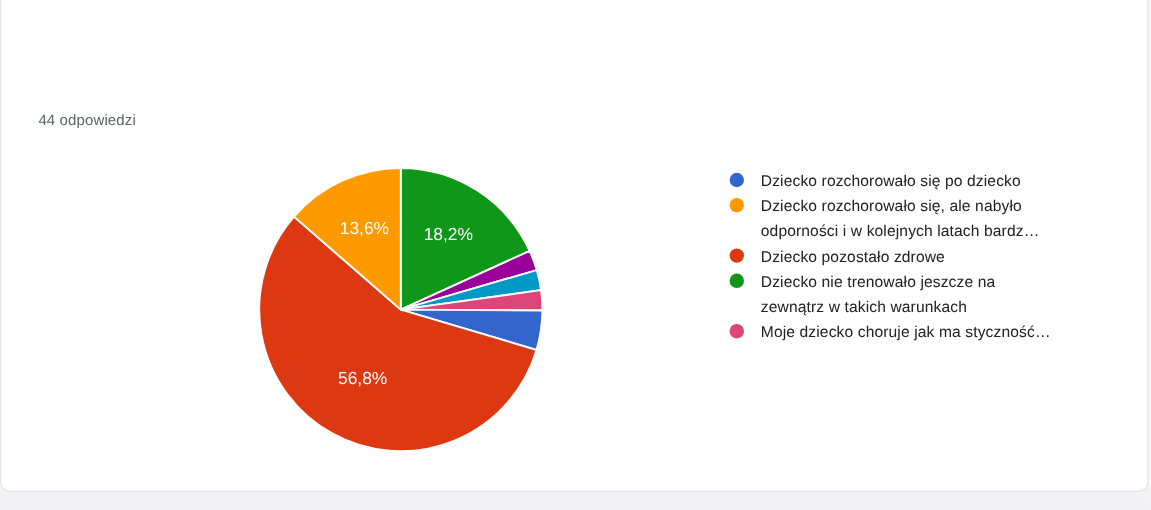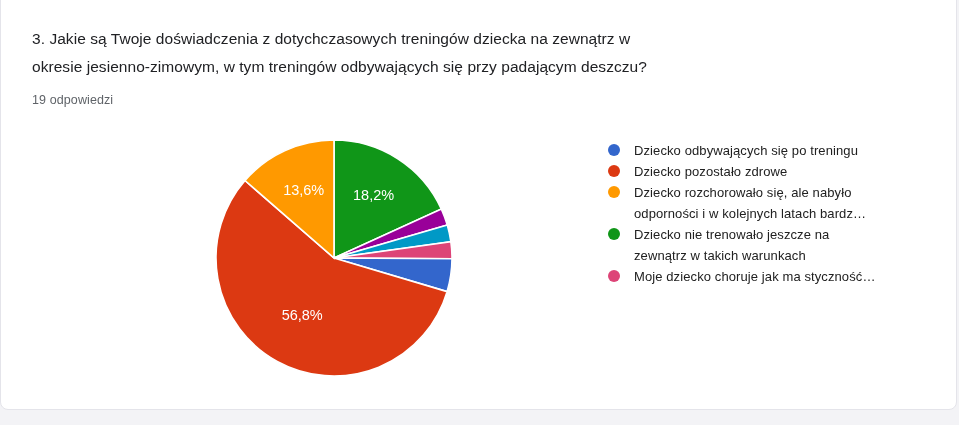--- a/index.html
+++ b/index.html
@@ -90,24 +90,22 @@
     color: #212121;
     letter-spacing: 0.1px;
     white-space: pre-line;
   }
 </style>
 </head>
 <body>
 
 <div id="card">
 
-  <div id="question-title">3. Jakie są Twoje doświadczenia z dotychczasowych treningów dziecka na zewnątrz w
-okresie jesienno-zimowym, w tym treningów odbywających się przy padającym deszczu?</div>
 
-  <div id="response-count">19 odpowiedzi</div>
+  <div id="response-count">44 odpowiedzi</div>
 
   <div id="chart-area">
     <svg id="pie-svg" width="290" height="265" viewBox="0 0 290 265">
       <g id="slice-group">
           <path d="M 143 131 L 143.00 13.00 A 118 118 0 0 1 250.39 82.10 Z" fill="#109618" stroke="#ffffff" stroke-width="1.6"></path>
           <path d="M 143 131 L 250.39 82.10 A 118 118 0 0 1 256.31 98.08 Z" fill="#990099" stroke="#ffffff" stroke-width="1.6"></path>
           <path d="M 143 131 L 256.31 98.08 A 118 118 0 0 1 259.87 114.74 Z" fill="#0099c6" stroke="#ffffff" stroke-width="1.6"></path>
           <path d="M 143 131 L 259.87 114.74 A 118 118 0 0 1 261.00 131.74 Z" fill="#dd4477" stroke="#ffffff" stroke-width="1.6"></path>
           <path d="M 143 131 L 261.00 131.74 A 118 118 0 0 1 256.11 164.63 Z" fill="#3366cc" stroke="#ffffff" stroke-width="1.6"></path>
           <path d="M 143 131 L 256.11 164.63 A 118 118 0 1 1 54.00 53.52 Z" fill="#dc3912" stroke="#ffffff" stroke-width="1.6"></path>
@@ -116,30 +114,30 @@
       <g id="label-group">
           <text x="182.6" y="69.5" class="slice-label">18,2%</text>
           <text x="111.2" y="188.9" class="slice-label">56,8%</text>
           <text x="112.7" y="64.4" class="slice-label">13,6%</text>
         </g>
     </svg>
 
     <div id="legend">
         <div class="legend-item">
           <span class="legend-marker" style="background: rgb(51, 102, 204);"></span>
-          <span class="legend-label">Dziecko odbywających się po treningu</span>
-        </div>
-        <div class="legend-item">
-          <span class="legend-marker" style="background: rgb(220, 57, 18);"></span>
-          <span class="legend-label">Dziecko pozostało zdrowe</span>
+          <span class="legend-label">Dziecko rozchorowało się po dziecko</span>
         </div>
         <div class="legend-item">
           <span class="legend-marker" style="background: rgb(255, 153, 0);"></span>
           <span class="legend-label">Dziecko rozchorowało się, ale nabyło
 odporności i w kolejnych latach bardz…</span>
+        </div>
+        <div class="legend-item">
+          <span class="legend-marker" style="background: rgb(220, 57, 18);"></span>
+          <span class="legend-label">Dziecko pozostało zdrowe</span>
         </div>
         <div class="legend-item">
           <span class="legend-marker" style="background: rgb(16, 150, 24);"></span>
           <span class="legend-label">Dziecko nie trenowało jeszcze na
 zewnątrz w takich warunkach</span>
         </div>
         <div class="legend-item">
           <span class="legend-marker" style="background: rgb(221, 68, 119);"></span>
           <span class="legend-label">Moje dziecko choruje jak ma styczność…</span>
         </div>

